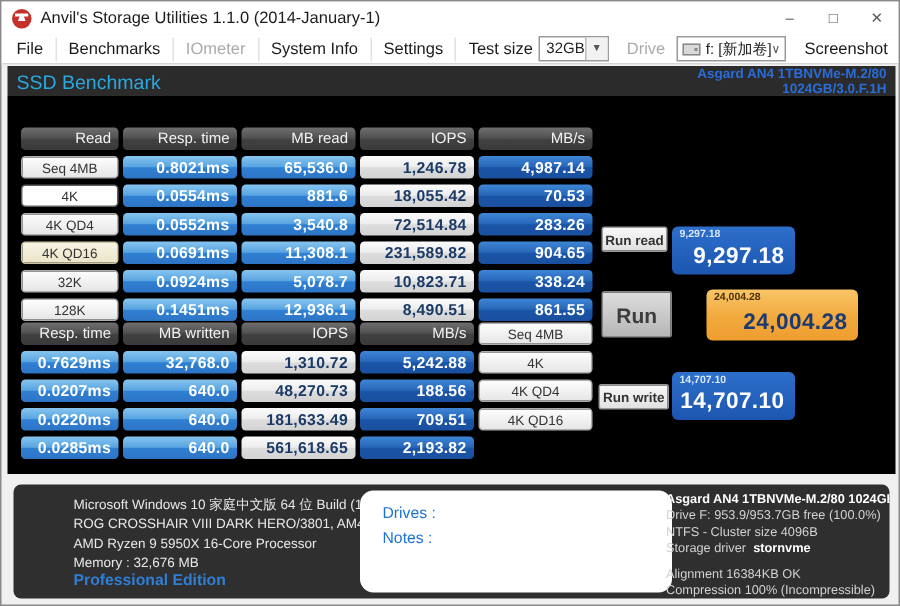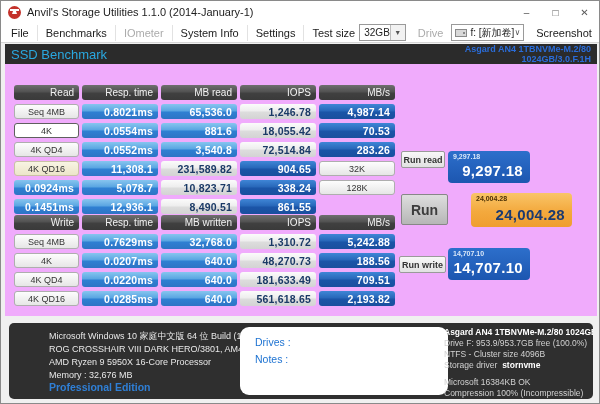--- a/index.html
+++ b/index.html
@@ -38,21 +38,21 @@
   .combo-drive .chev { font-size:8px; color:#555; padding-right:3px; }
 
   
   .headerbar { position:absolute; left:4px; top:43px; width:592px; height:20px; background:#2b2b2b;
                display:flex; align-items:center; padding:0 6px; }
   .header-title { color:#2aa8e0; font-size:13px; }
   .header-device { margin-left:auto; text-align:right; color:#2a6cd8; font-weight:bold;
                    font-size:9px; line-height:10px; }
 
   
-  .content { position:absolute; left:4px; top:63px; width:592px; height:252px; background:#f0abfc;padding-left:48px; }
+  .content { position:absolute; left:4px; top:63px; width:592px; height:252px; background:#000000;padding-left:48px; }
 
   .bench-grid { position:absolute; display:grid;
                 grid-template-columns:65px 76px 76px 76px 76px;
                 grid-auto-rows:15px; column-gap:3px; row-gap:4px; }
   #read-grid  { left:9px; top:21px; }
   #write-grid { left:9px; top:151px; }
 
   .hcell { background:linear-gradient(180deg,#6f6f6f 0%,#525252 45%,#404040 55%,#3a3a3a 100%);
            border-radius:3px; color:#f2f2f2; font-size:10px; display:flex; align-items:center;
            justify-content:flex-end; padding-right:5px; }
@@ -171,39 +171,39 @@
       <div class="cell silver">18,055.42</div>
       <div class="cell navy">70.53</div>
 
       <div class="rlabel">4K QD4</div>
       <div class="cell blue">0.0552ms</div>
       <div class="cell blue">3,540.8</div>
       <div class="cell silver">72,514.84</div>
       <div class="cell navy">283.26</div>
 
       <div class="rlabel warm">4K QD16</div>
+      <div class="cell blue">0.0691ms</div>
       <div class="cell blue">11,308.1</div>
       <div class="cell silver">231,589.82</div>
       <div class="cell navy">904.65</div>
 
       <div class="rlabel">32K</div>
       <div class="cell blue">0.0924ms</div>
       <div class="cell blue">5,078.7</div>
       <div class="cell silver">10,823.71</div>
       <div class="cell navy">338.24</div>
 
       <div class="rlabel">128K</div>
       <div class="cell blue">0.1451ms</div>
       <div class="cell blue">12,936.1</div>
       <div class="cell silver">8,490.51</div>
       <div class="cell navy">861.55</div>
     </div>
 
     <div class="bench-grid" id="write-grid">
-      <div class="hcell">Write</div>
       <div class="hcell">Resp. time</div>
       <div class="hcell">MB written</div>
       <div class="hcell">IOPS</div>
       <div class="hcell">MB/s</div>
 
       <div class="rlabel">Seq 4MB</div>
       <div class="cell blue">0.7629ms</div>
       <div class="cell blue">32,768.0</div>
       <div class="cell silver">1,310.72</div>
       <div class="cell navy">5,242.88</div>
@@ -262,18 +262,18 @@
 
     <div class="driveinfo">
       <div class="b">Asgard AN4 1TBNVMe-M.2/80 1024GB/</div>
       <div>Drive F: 953.9/953.7GB free (100.0%)</div>
       <div>NTFS - Cluster size 4096B</div>
       <div>
         <span>Storage driver</span>&nbsp;
         <span class="b">stornvme</span>
       </div>
       <div class="dgap"></div>
-      <div>Microsoft 16384KB OK</div>
+      <div>Alignment 16384KB OK</div>
       <div>Compression 100% (Incompressible)</div>
     </div>
   </div>
 
 </div>
 
 </body></html>

